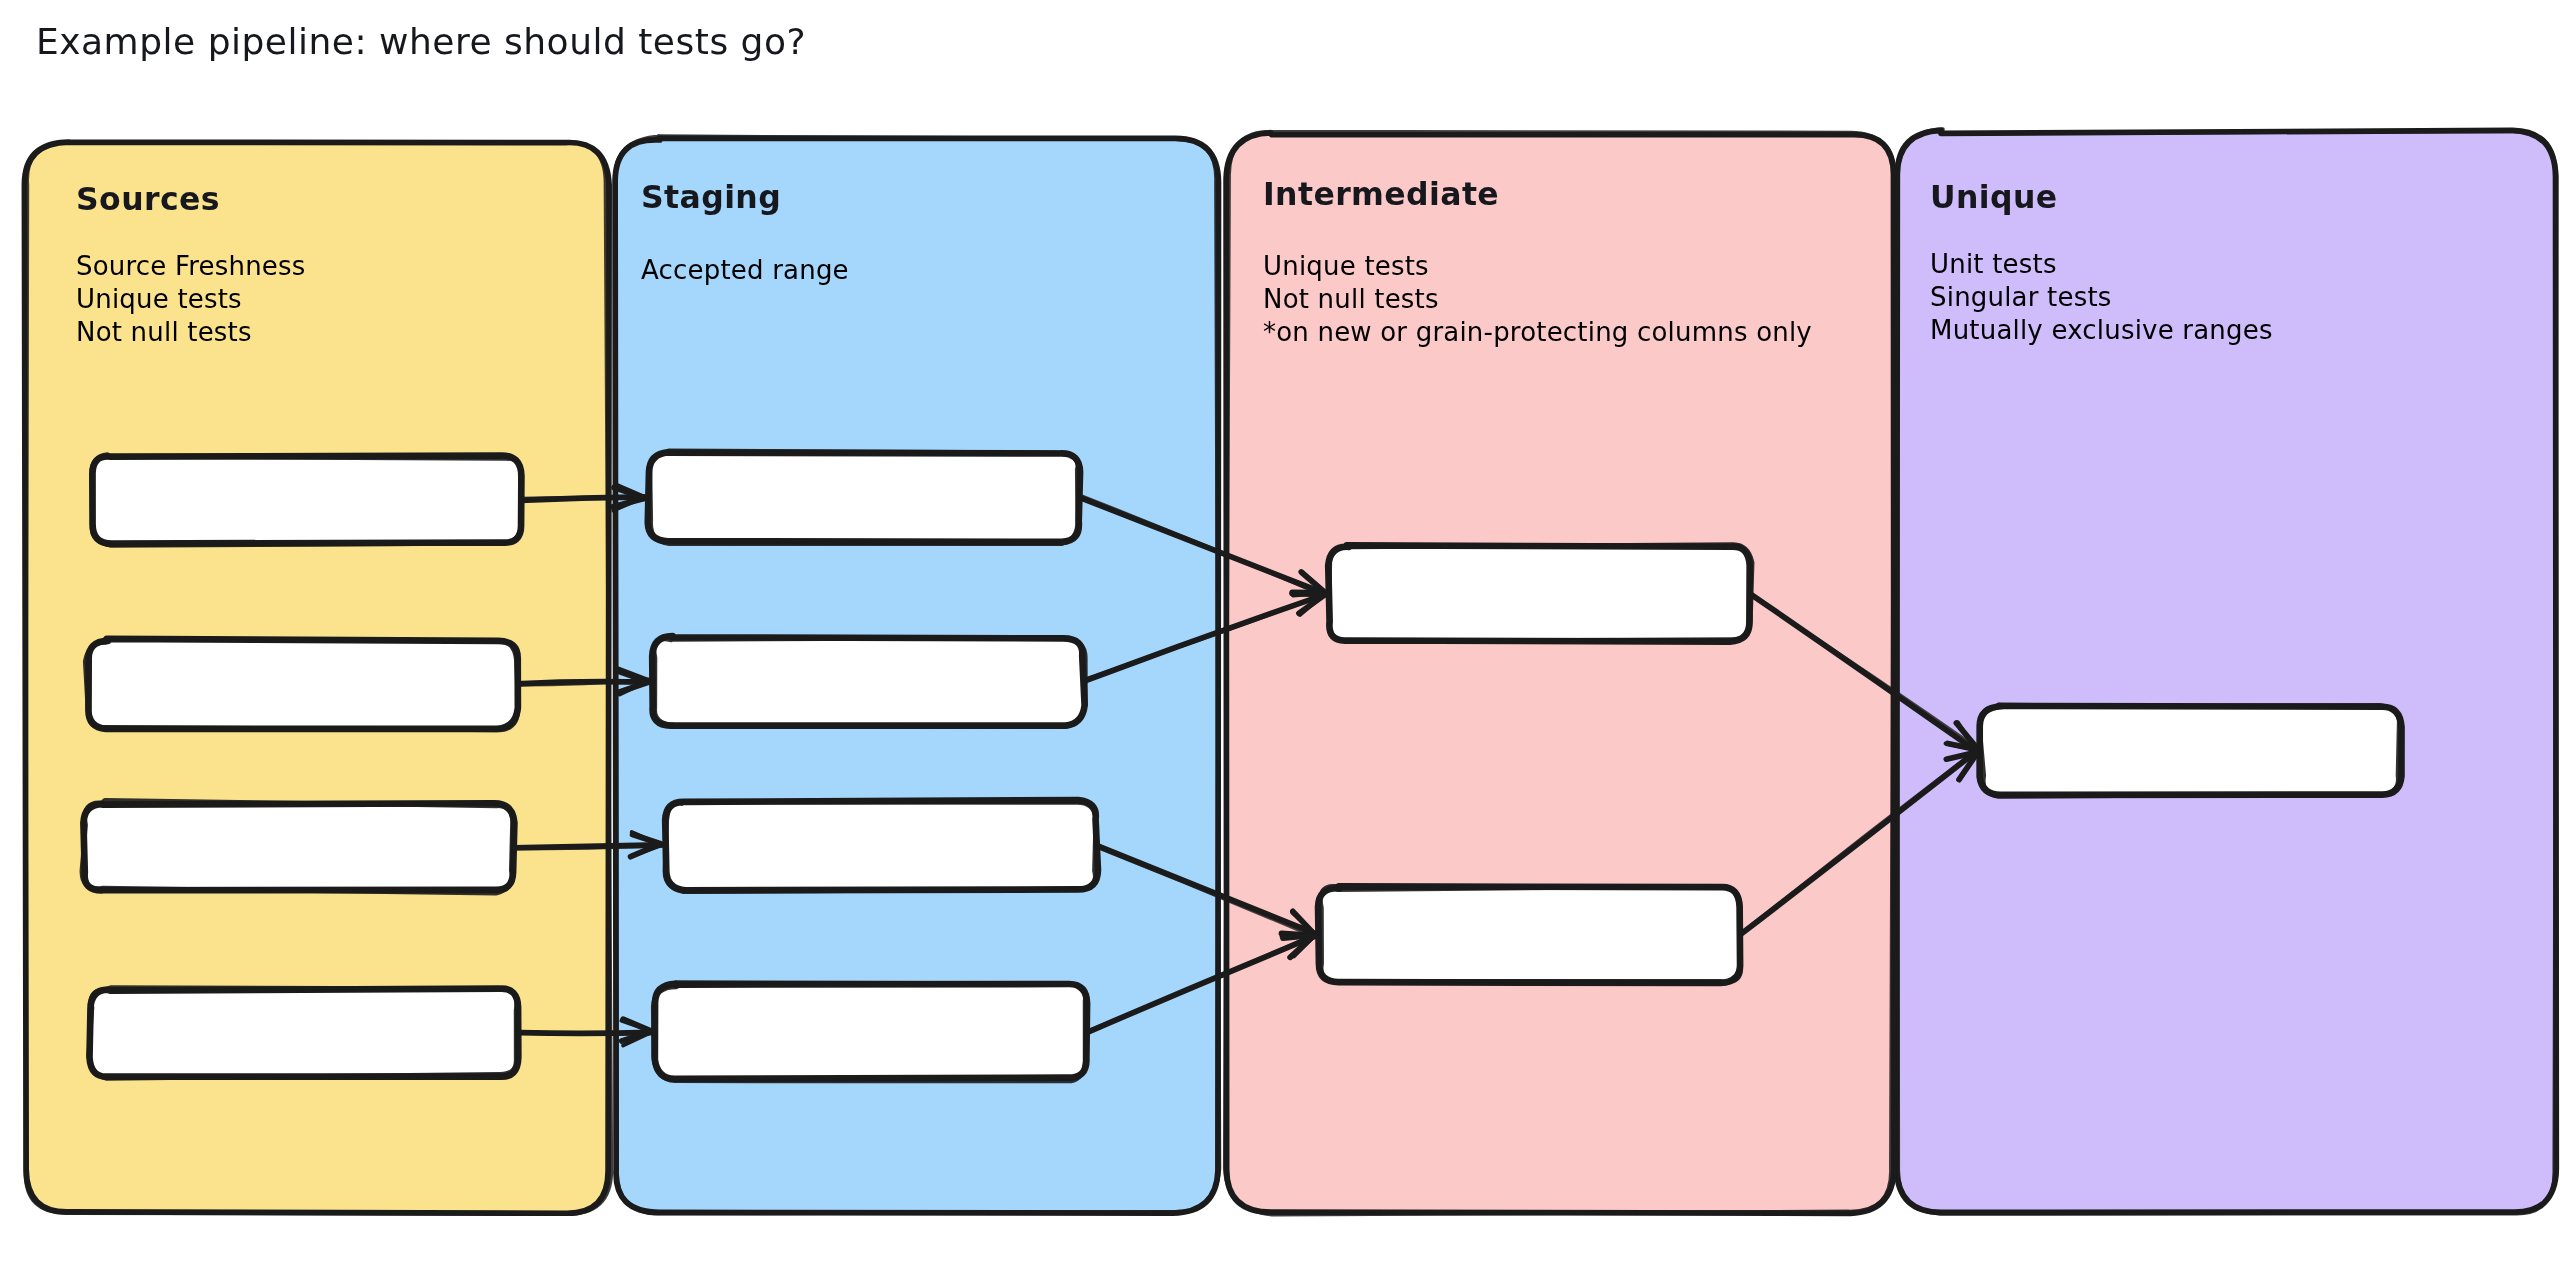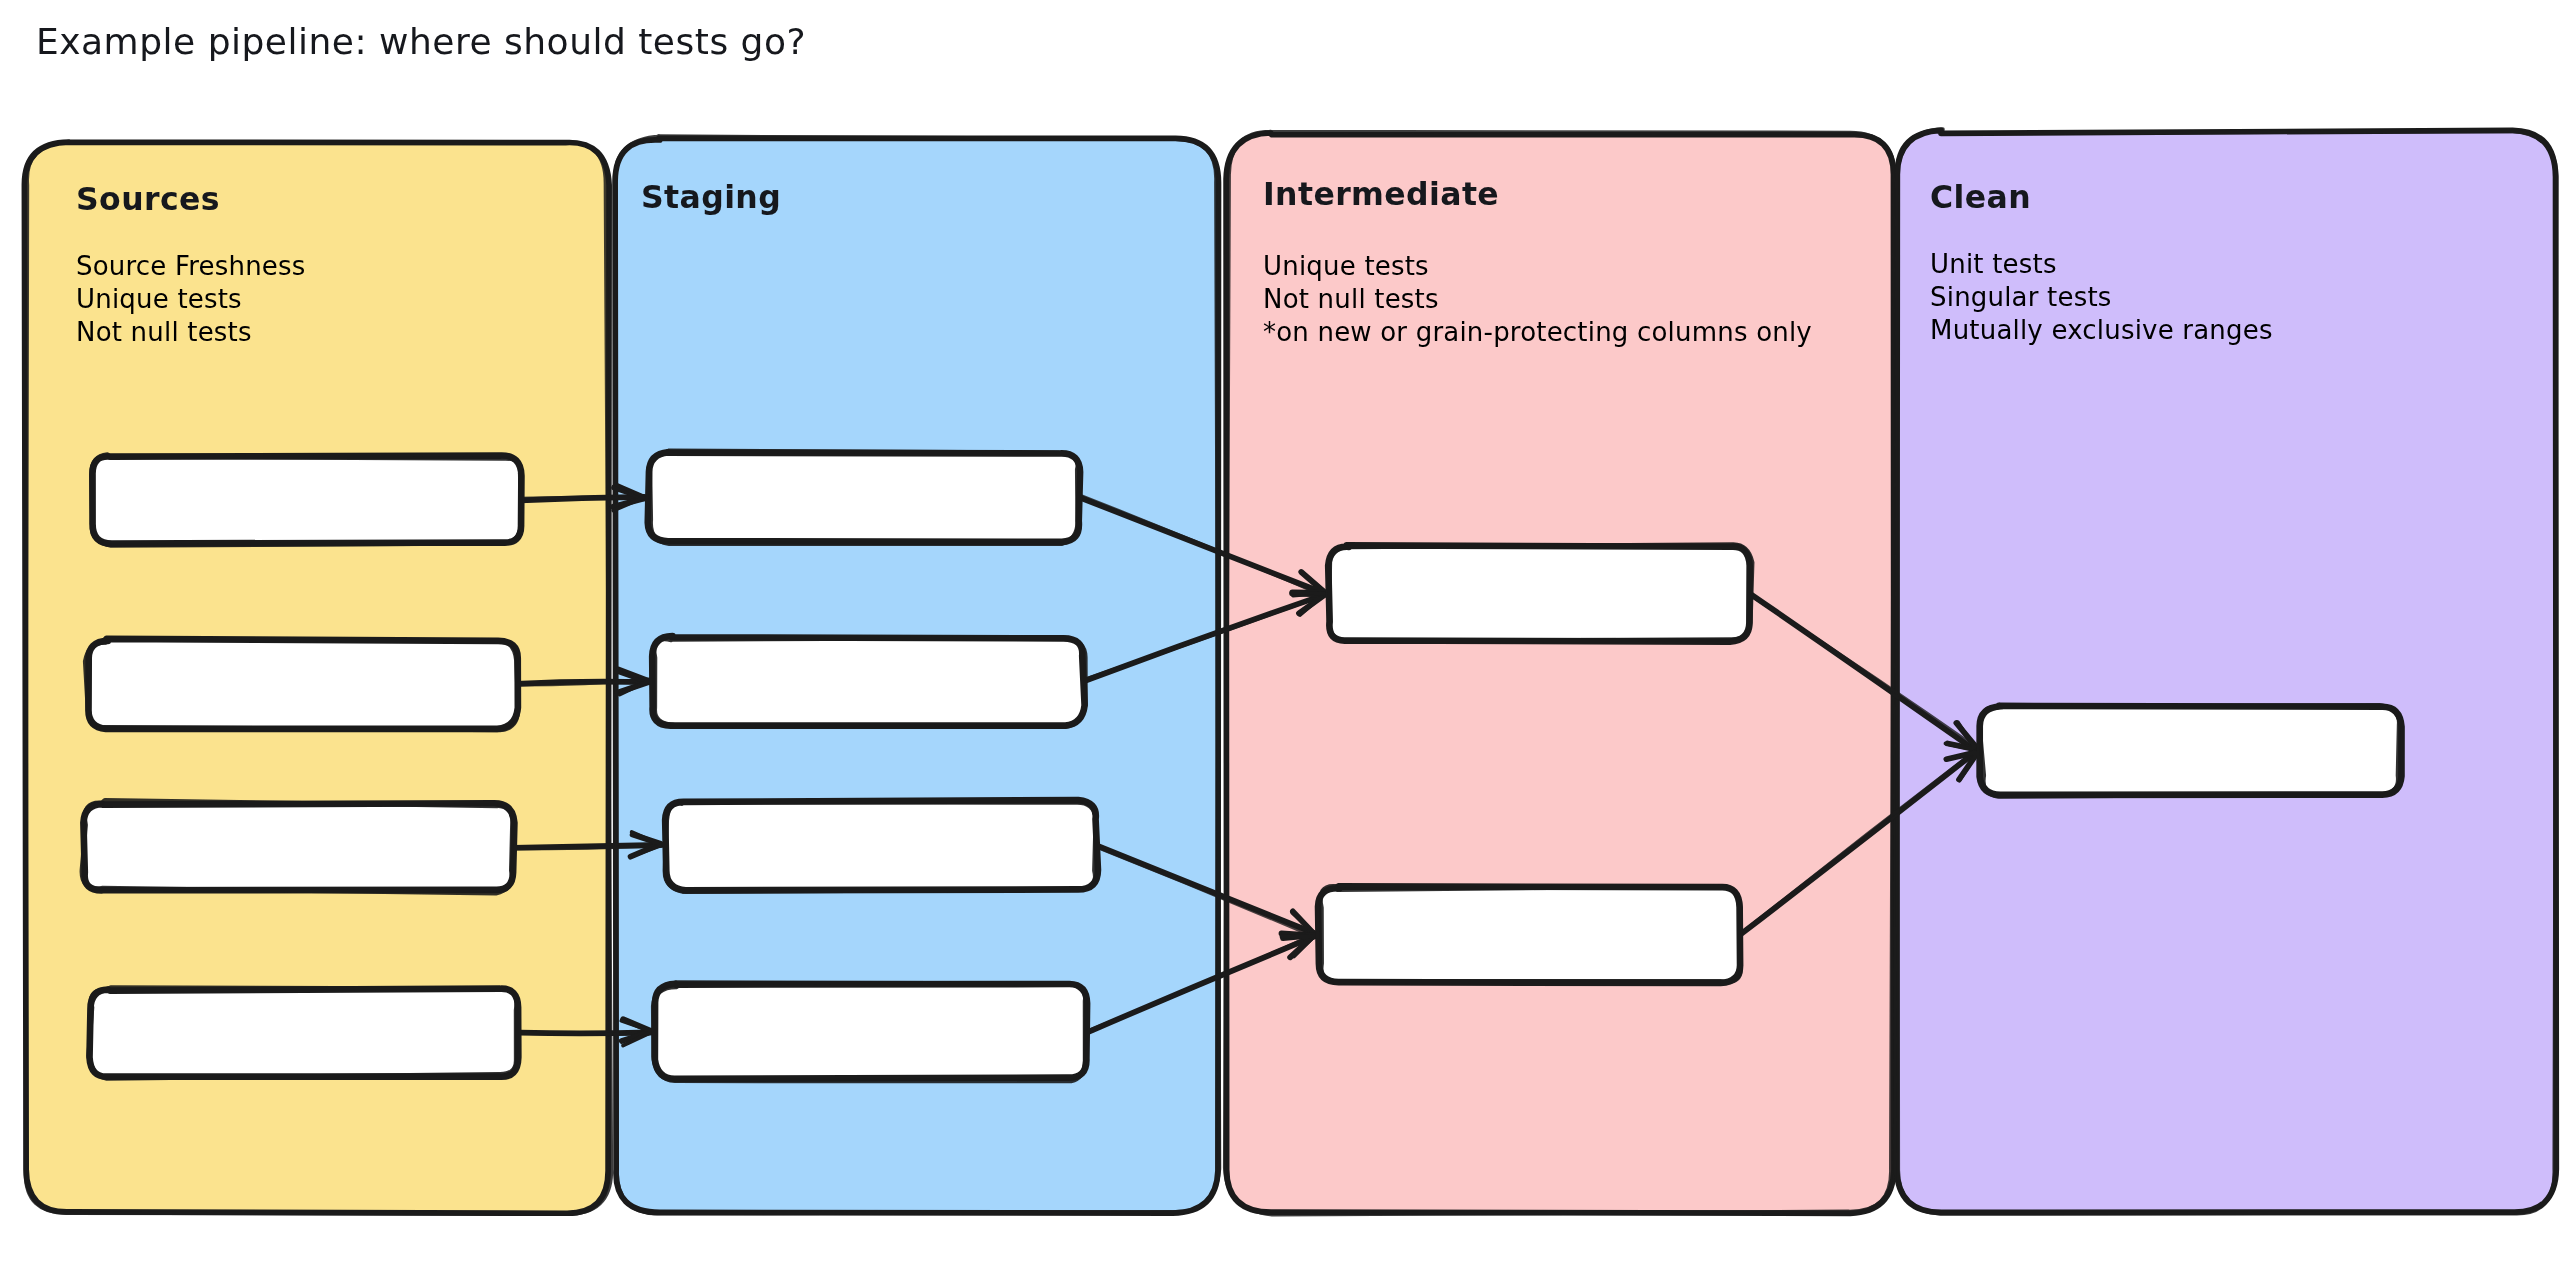--- a/index.html
+++ b/index.html
@@ -191,27 +191,28 @@
 
 <div id="labels-layer">
     <div class="lane-title" style="left: 76px; top: 181px;">Sources</div>
     <div class="lane-notes" style="left: 76px; top: 250px;">
       <div class="note-line">Source Freshness</div>
       <div class="note-line">Unique tests</div>
       <div class="note-line">Not null tests</div>
     </div>
     <div class="lane-title" style="left: 641px; top: 179px;">Staging</div>
     <div class="lane-notes" style="left: 641px; top: 254px;">
+      <div class="note-line">Accepted range</div>
     </div>
     <div class="lane-title" style="left: 1263px; top: 176px;">Intermediate</div>
     <div class="lane-notes" style="left: 1263px; top: 250px;">
       <div class="note-line">Unique tests</div>
       <div class="note-line">Not null tests</div>
       <div class="note-line">*on new or grain-protecting columns only</div>
     </div>
-    <div class="lane-title" style="left: 1930px; top: 179px;">Clean</div>
+    <div class="lane-title" style="left: 1930px; top: 179px;">Unique</div>
     <div class="lane-notes" style="left: 1930px; top: 248px;">
       <div class="note-line">Unit tests</div>
       <div class="note-line">Singular tests</div>
       <div class="note-line">Mutually exclusive ranges</div>
     </div>
   </div>
 
 
 </body></html>

